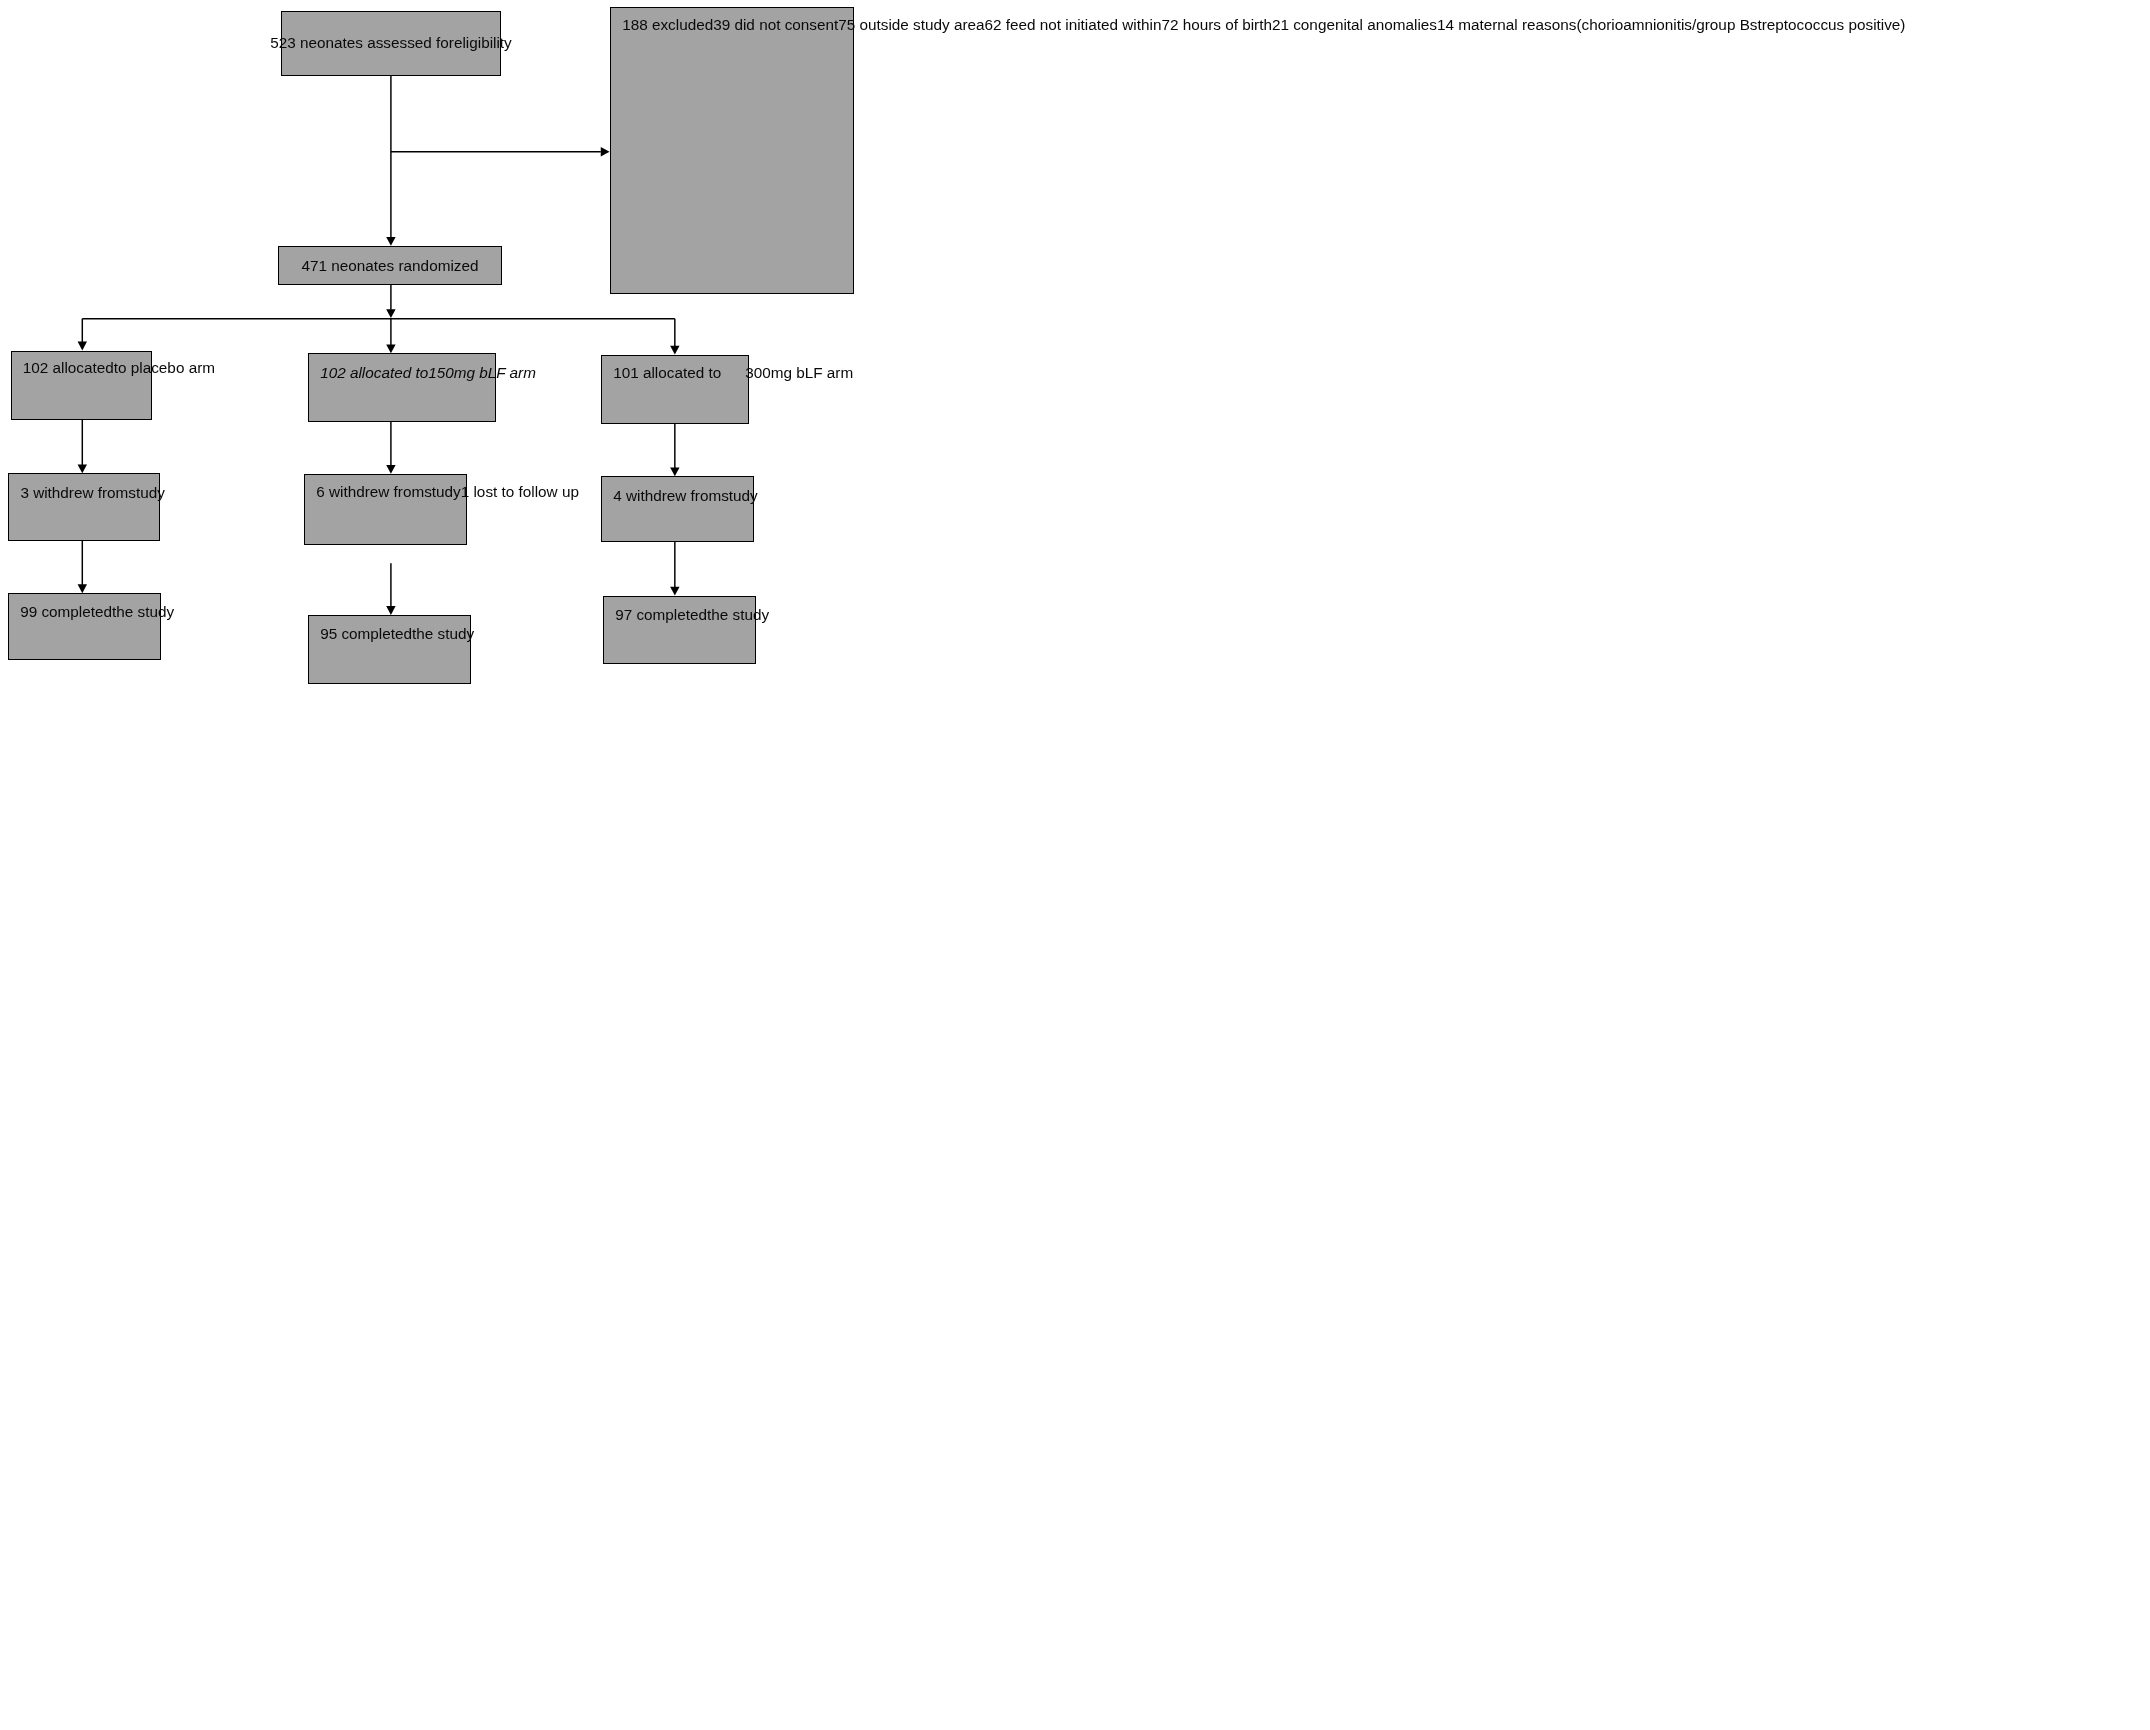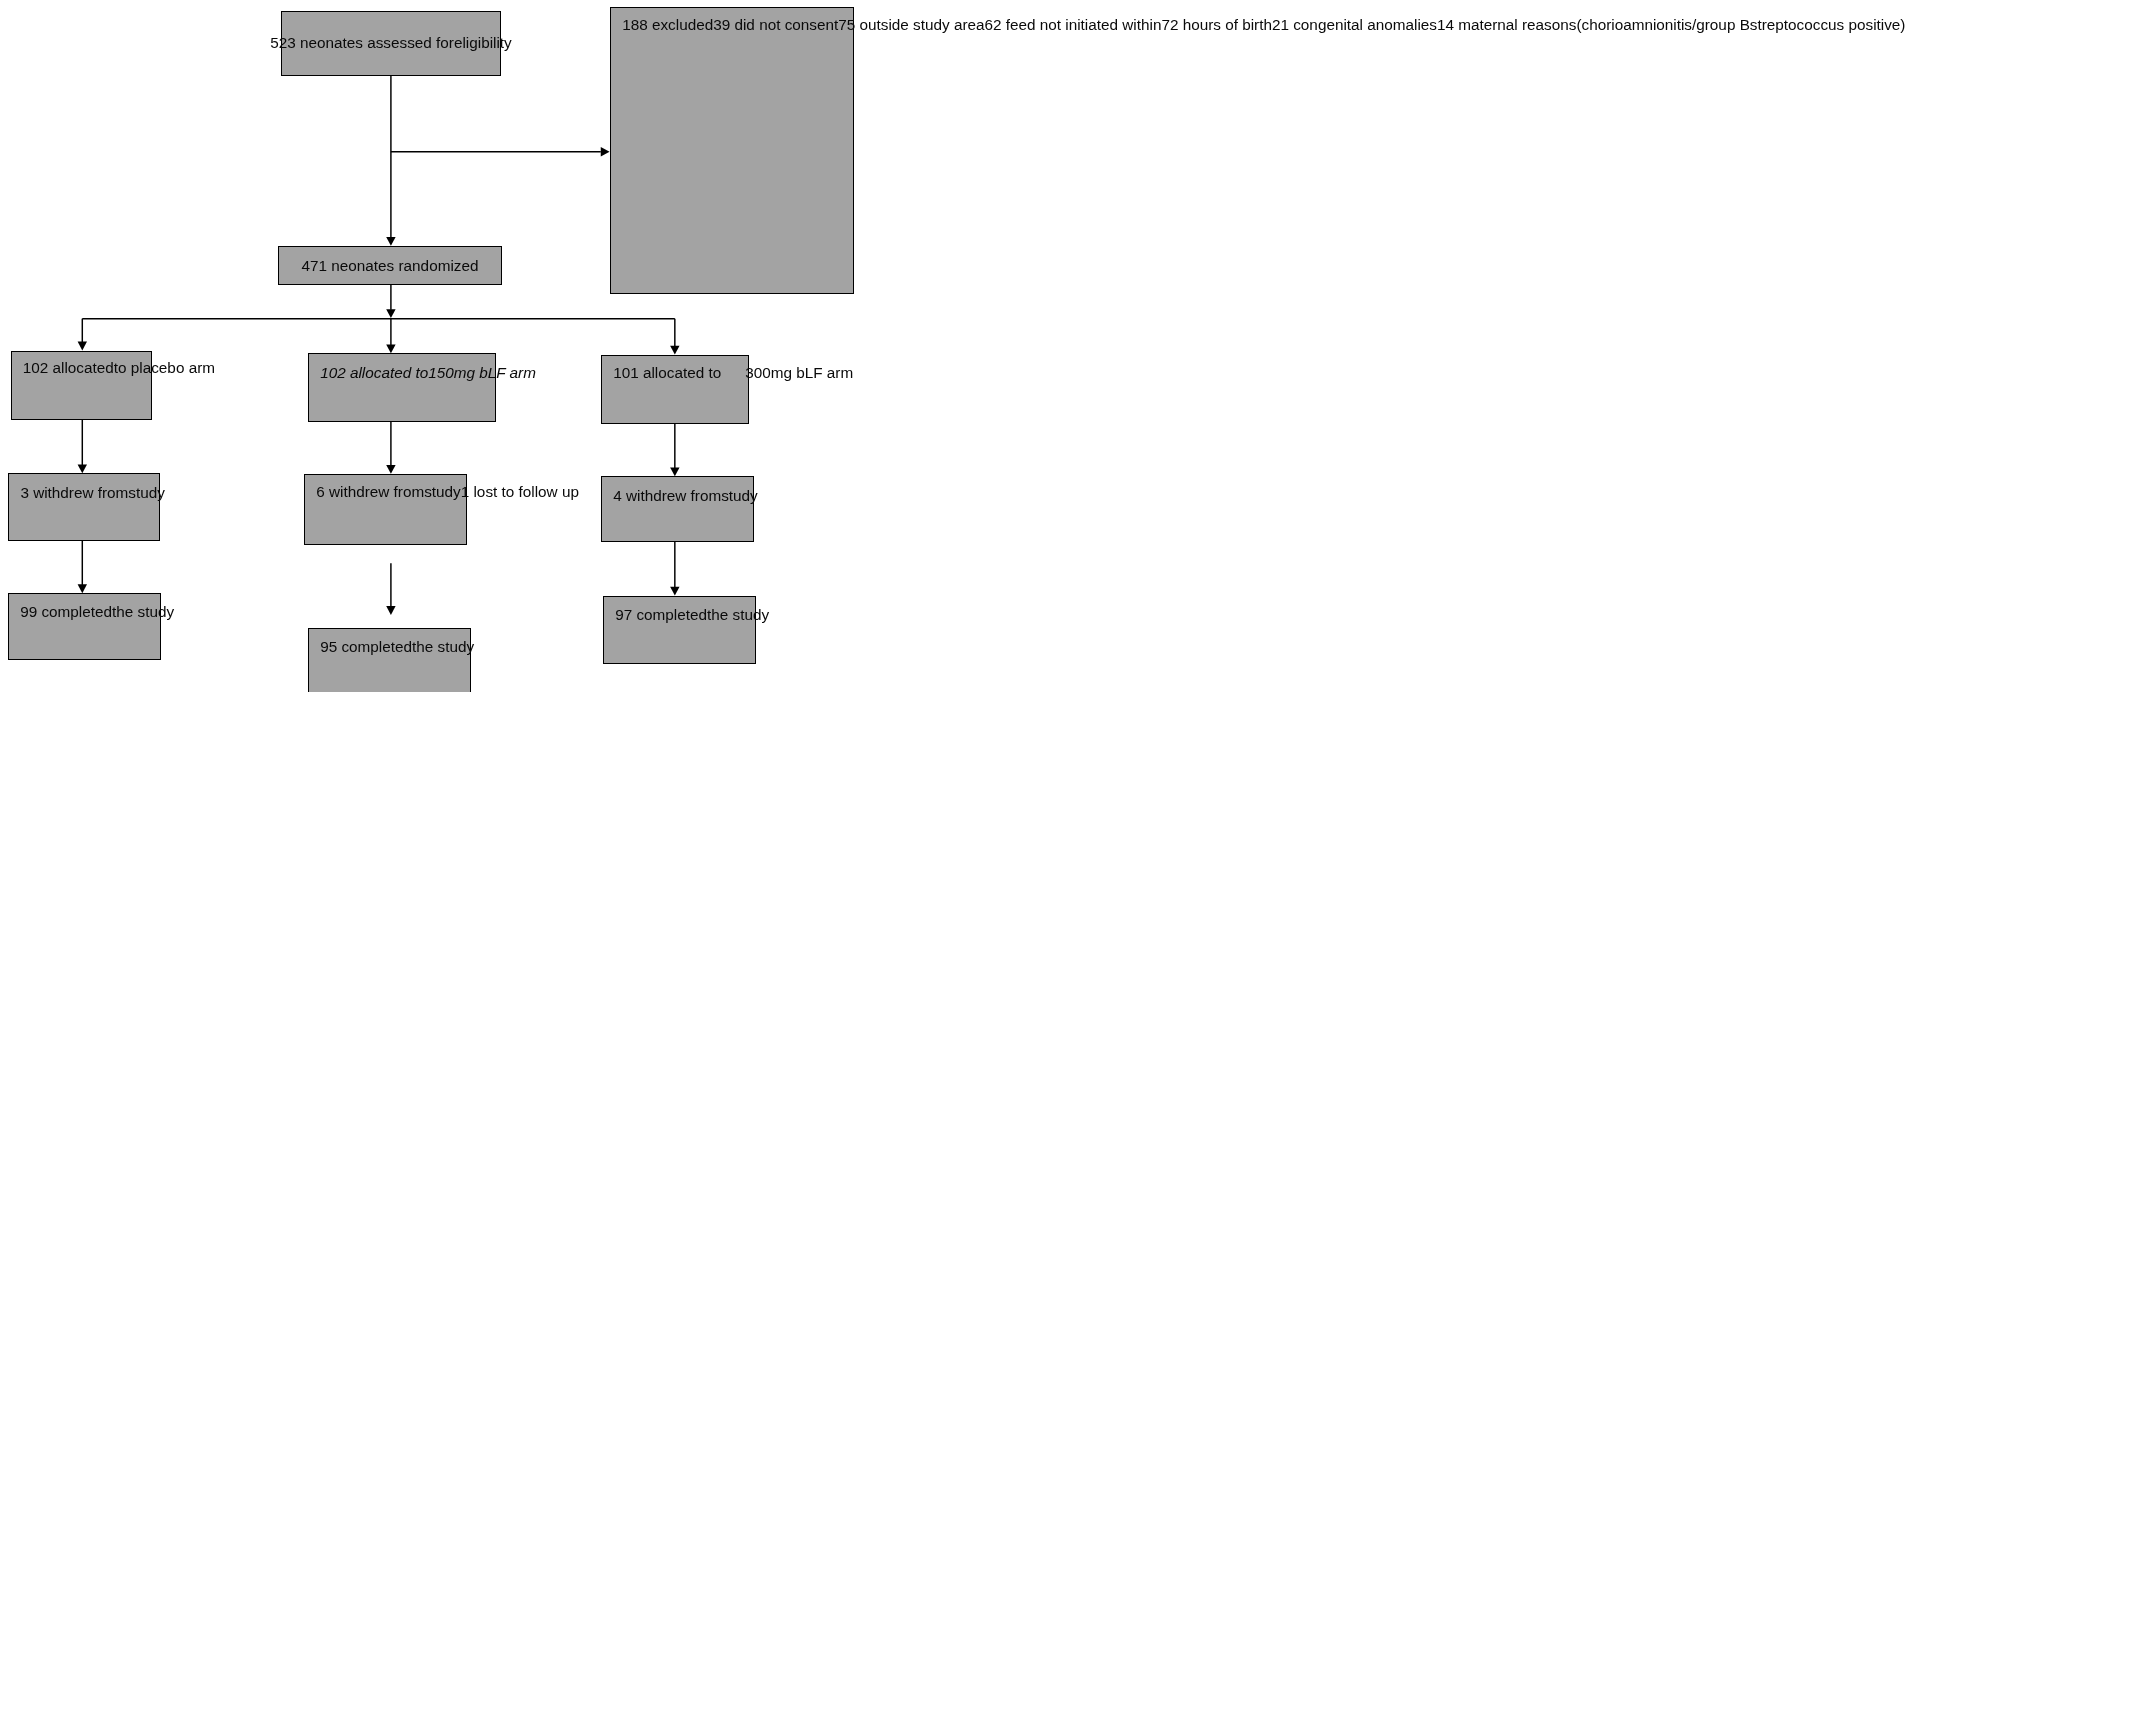--- a/index.html
+++ b/index.html
@@ -51,21 +51,21 @@
   .b-assessed          { left: 281px;  top: 10.6px;   width: 220px; height: 65px; }
   .b-excluded          { left: 610px; top: 7px;   width: 244px; height: 287px; padding-top: 5.9px; }
   .b-randomized        { left: 278px;  top: 246px;  width: 224px; height: 39px;  }
   .b-placebo-alloc     { left: 10.6px;   top: 351px;  width: 141px; height: 69px; padding-top: 5.3px;  }
   .b-blf150-alloc      { left: 308px;  top: 353px;  width: 188px; height: 69px; padding-top: 8px; font-style: italic; }
   .b-blf300-alloc      { left: 601px; top: 355px;  width: 148px; height: 69px; padding-top: 5.9px; gap: 24px; }
   .b-placebo-withdrew  { left: 8.2px;   top: 473px;  width: 152px; height: 68px; padding-top: 7.6px; }
   .b-blf150-withdrew   { left: 304px;  top: 474px;  width: 163px; height: 71px; padding-top: 6px; }
   .b-blf300-withdrew   { left: 601px; top: 476px;  width: 153px; height: 66px; padding-top: 7.6px; }
   .b-placebo-completed { left: 8px;   top: 593px; width: 153px; height: 67px; padding-top: 7px; }
-  .b-blf150-completed  { left: 308px;  top: 615px; width: 163px; height: 69px; padding-top: 7px; margin-top: 13px; }
+  .b-blf150-completed  { left: 308px;  top: 615px; width: 163px; height: 69px; padding-top: 7px; }
   .b-blf300-completed  { left: 603px; top: 596px; width: 153px; height: 68px; padding-top: 7px; }
 </style>
 </head>
 <body>
 
 <div class="canvas">
 
   <svg class="arrows" width="860" height="692" viewBox="0 0 1463 1177" stroke="#000000" stroke-width="2.5" fill="#000000">
 
     <g>

